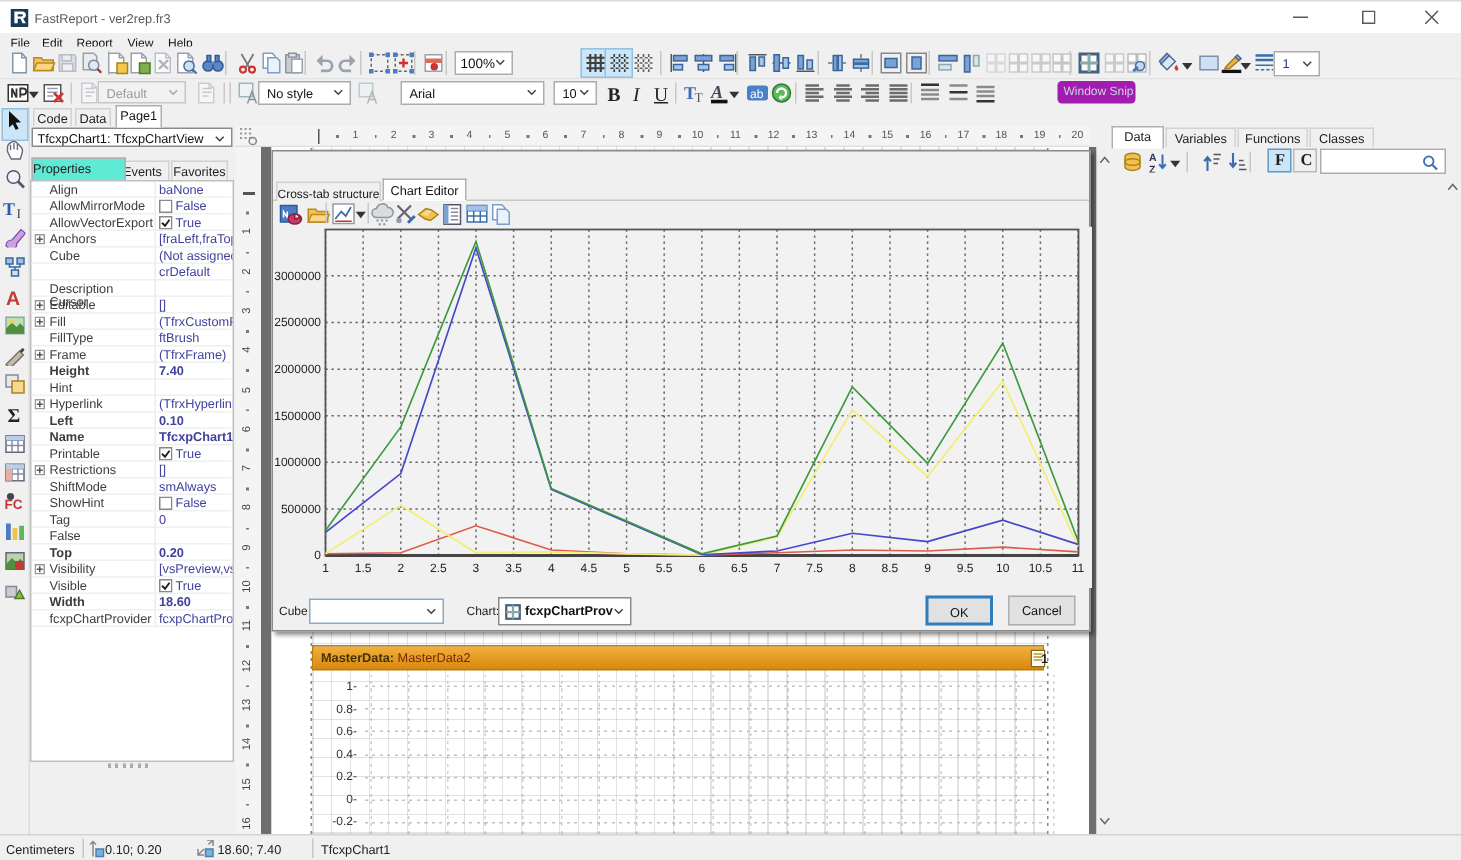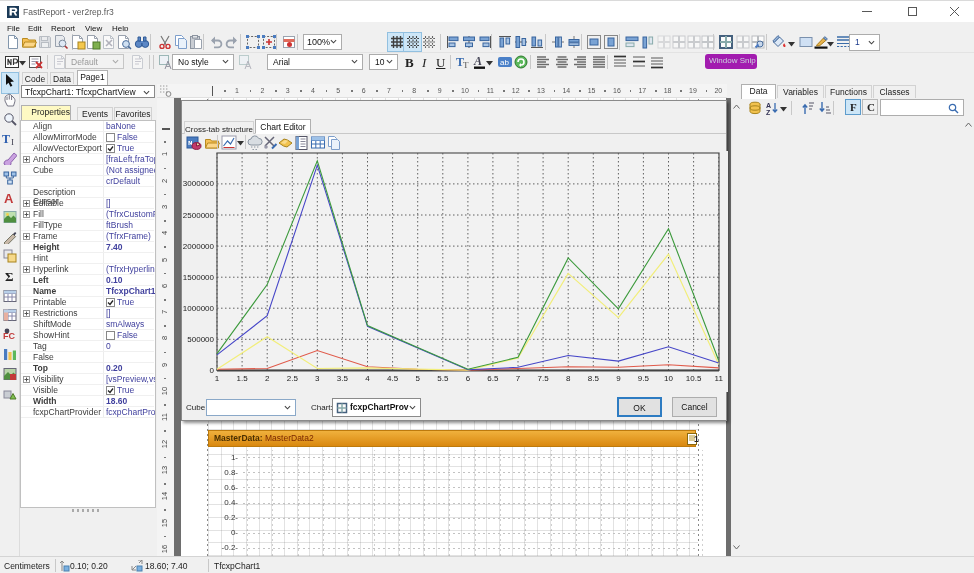--- a/index.html
+++ b/index.html
@@ -544,21 +544,21 @@
       <path d="M1 2.5l3 3 3-3" fill="none" stroke="#444" stroke-width="1.2"></path>
     </svg>
 </div>
 <svg class="abs" style="left:159px;top:86px;" width="13" height="12" viewBox="0 0 13 12">
     <path d="M1 1h1.4M4 1h1.4M7 1h1.4M1 4h1.4M4 4h1.4M7 4h1.4M1 7h1.4M4 7h1.4M7 7h1.4" stroke="#9a9a9a" stroke-width="1.2"></path>
     <circle cx="9" cy="9" r="2.6" fill="none" stroke="#777"></circle>
   </svg>
 
 <div class="abs" style="left:20px;top:104px;width:137px;height:452px;background:#f0f0f0;">
 
-  <div class="abs" style="left:1px;top:1px;width:50px;height:15px;background:#fef9c3;border:1px solid #b0b0b0;border-bottom:none;z-index:2;font-size:8.5px;text-align:right;padding-top:1px;">Properties</div>
+  <div class="abs" style="left:1px;top:1px;width:63px;height:15px;background:#5eead4;border:1px solid #b0b0b0;border-bottom:none;z-index:2;font-size:8.5px;text-align:left;padding-top:1px;">Properties</div>
   <div class="abs" style="left:57px;top:3px;width:36px;height:13px;background:#f0f0f0;border:1px solid #d2d2d2;border-bottom:none;font-size:8.5px;text-align:center;padding-top:1px;">Events</div>
   <div class="abs" style="left:94px;top:3px;width:38px;height:13px;background:#f0f0f0;border:1px solid #d2d2d2;border-bottom:none;font-size:8.5px;text-align:center;padding-top:1px;">Favorites</div>
 
   <div id="pgrid" class="abs" style="left:0;top:16px;width:136px;height:388px;background:#fff;border:1px solid #c0c0c0;overflow:hidden;">
 <div class="abs" style="left:82px;top:0;width:1px;height:297px;background:#ececec;"></div>
 <div class="abs" style="left:0;top:0px;width:133px;height:11px;border-bottom:1px solid #f0f0f0;"></div>
 <span class="abs" style="left:12px;top:0px;font-size:8.5px;color:#3c3c3c;white-space:nowrap;">Align</span>
 <span class="abs" style="left:85px;top:0px;font-size:8.5px;color:#41419e;white-space:nowrap;">baNone</span>
 <div class="abs" style="left:0;top:11px;width:133px;height:11px;border-bottom:1px solid #f0f0f0;"></div>
 <span class="abs" style="left:12px;top:11px;font-size:8.5px;color:#3c3c3c;white-space:nowrap;">AllowMirrorMode</span>

